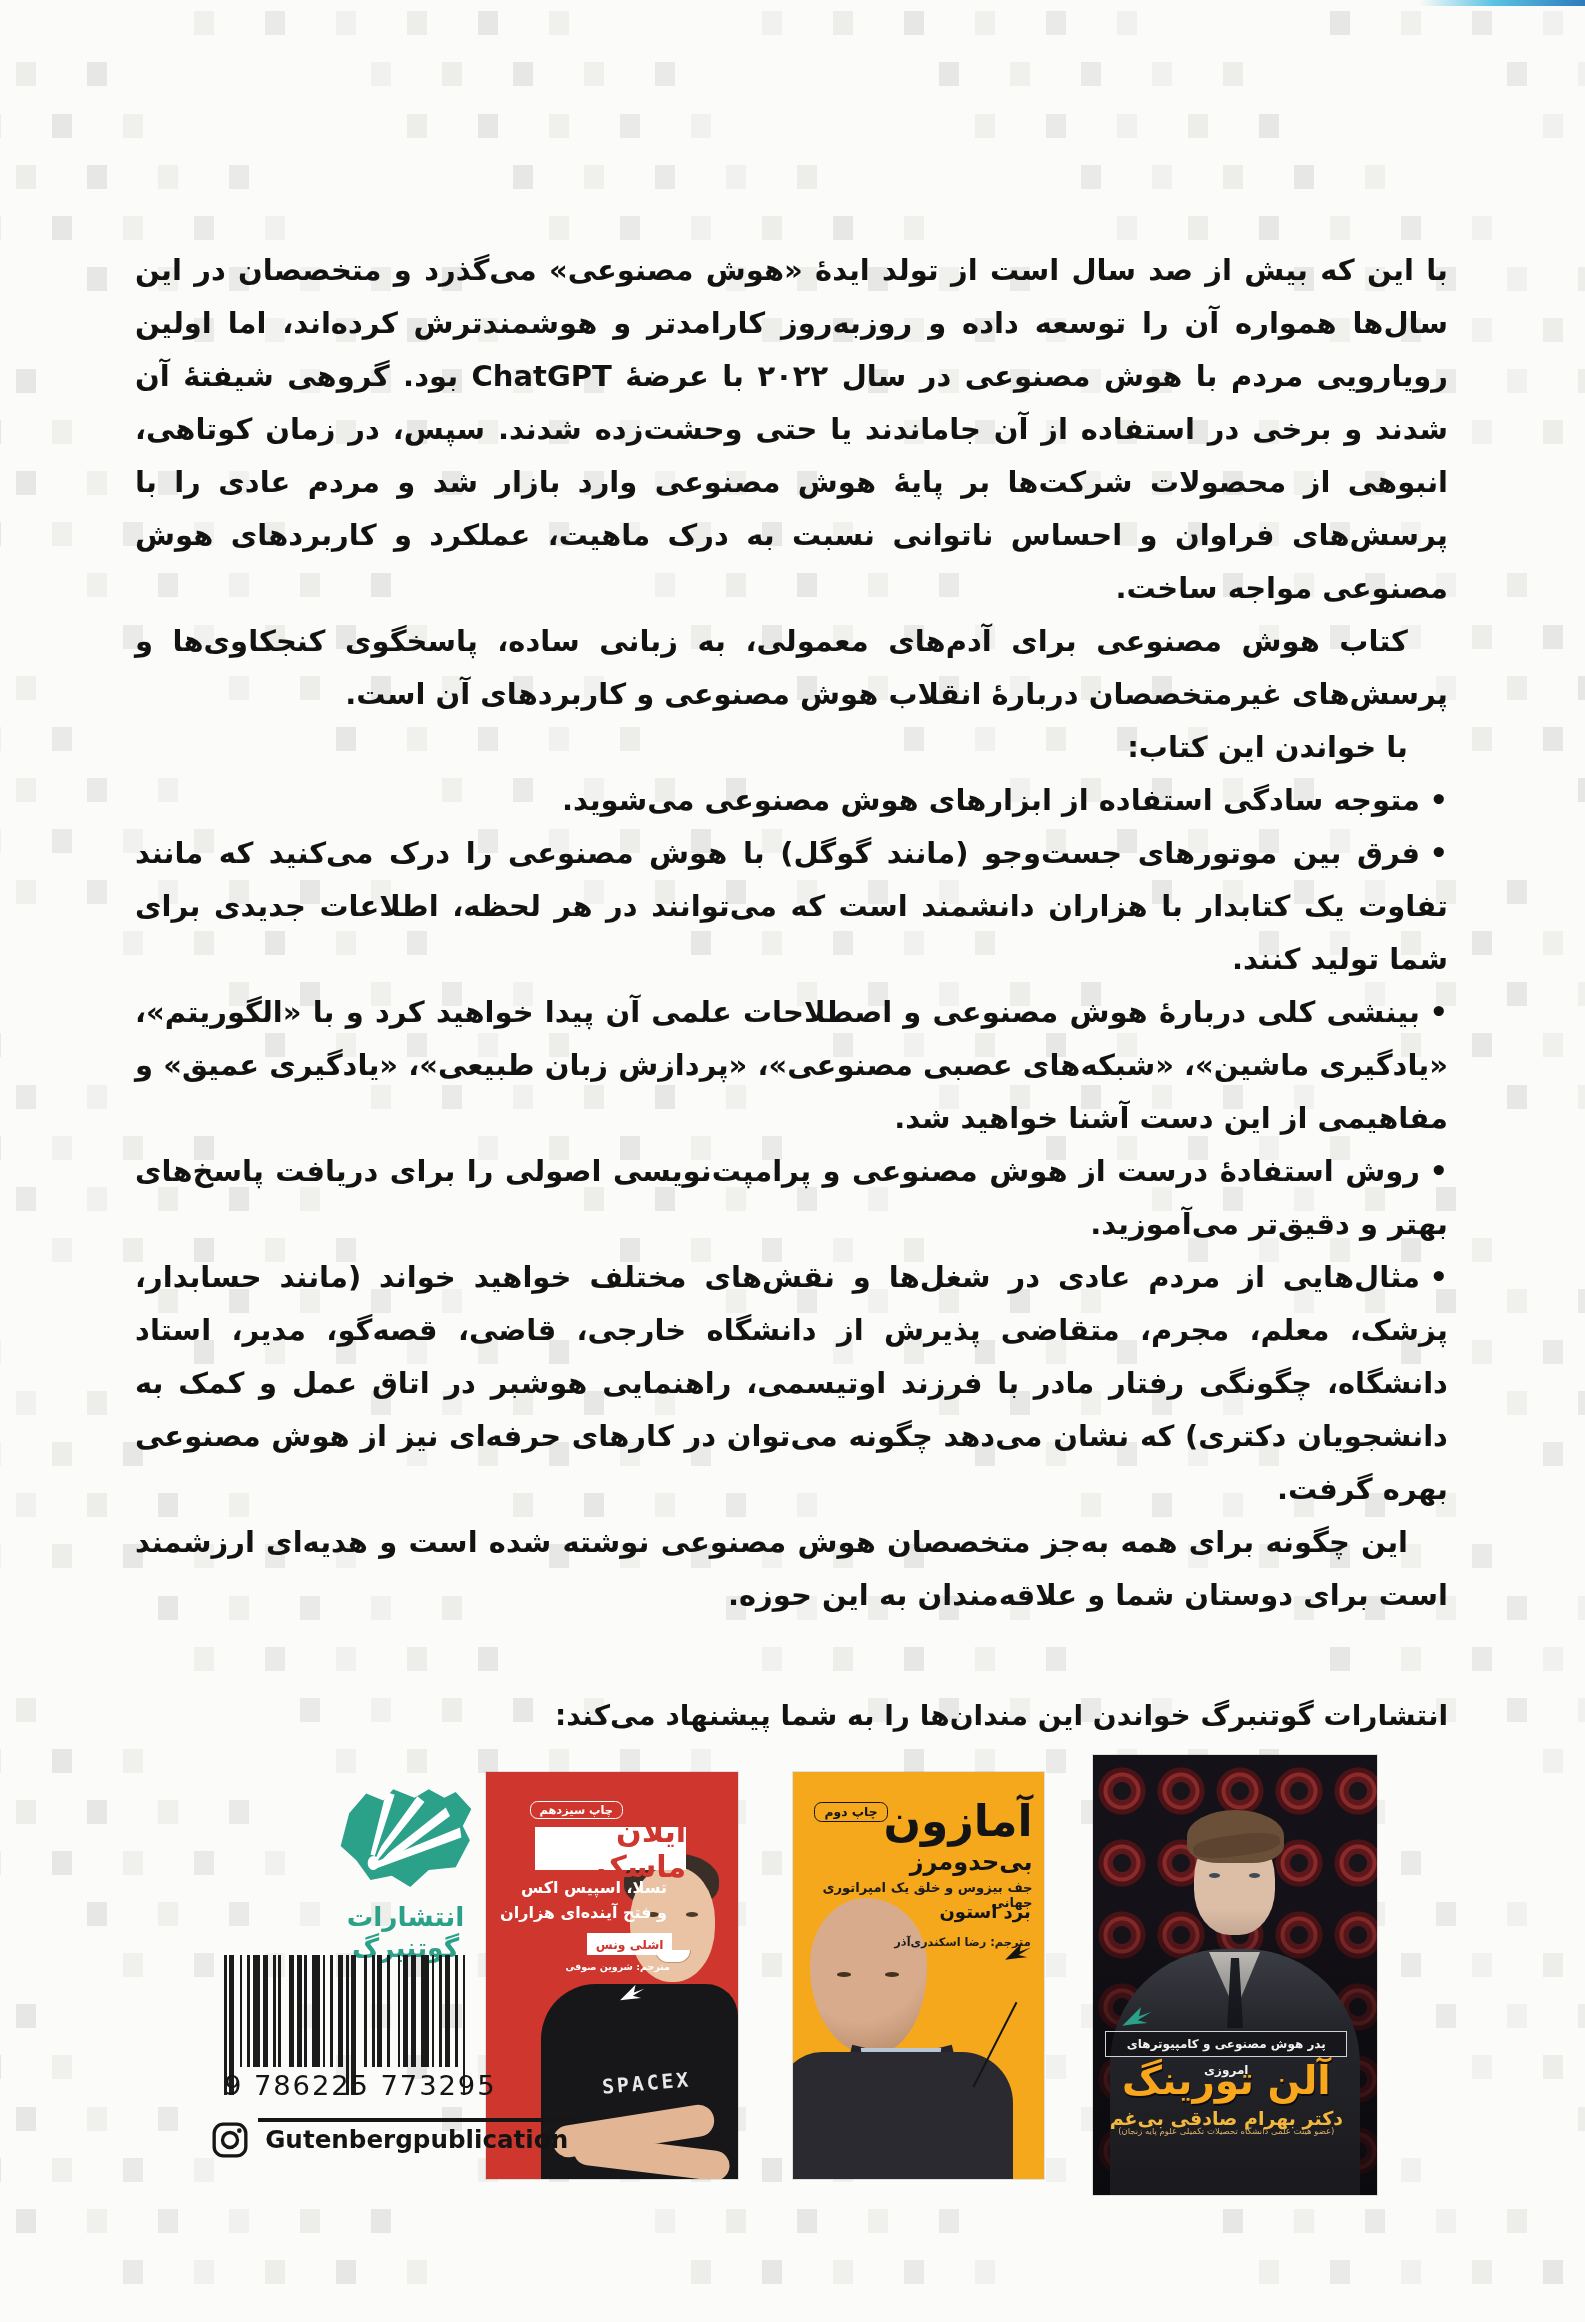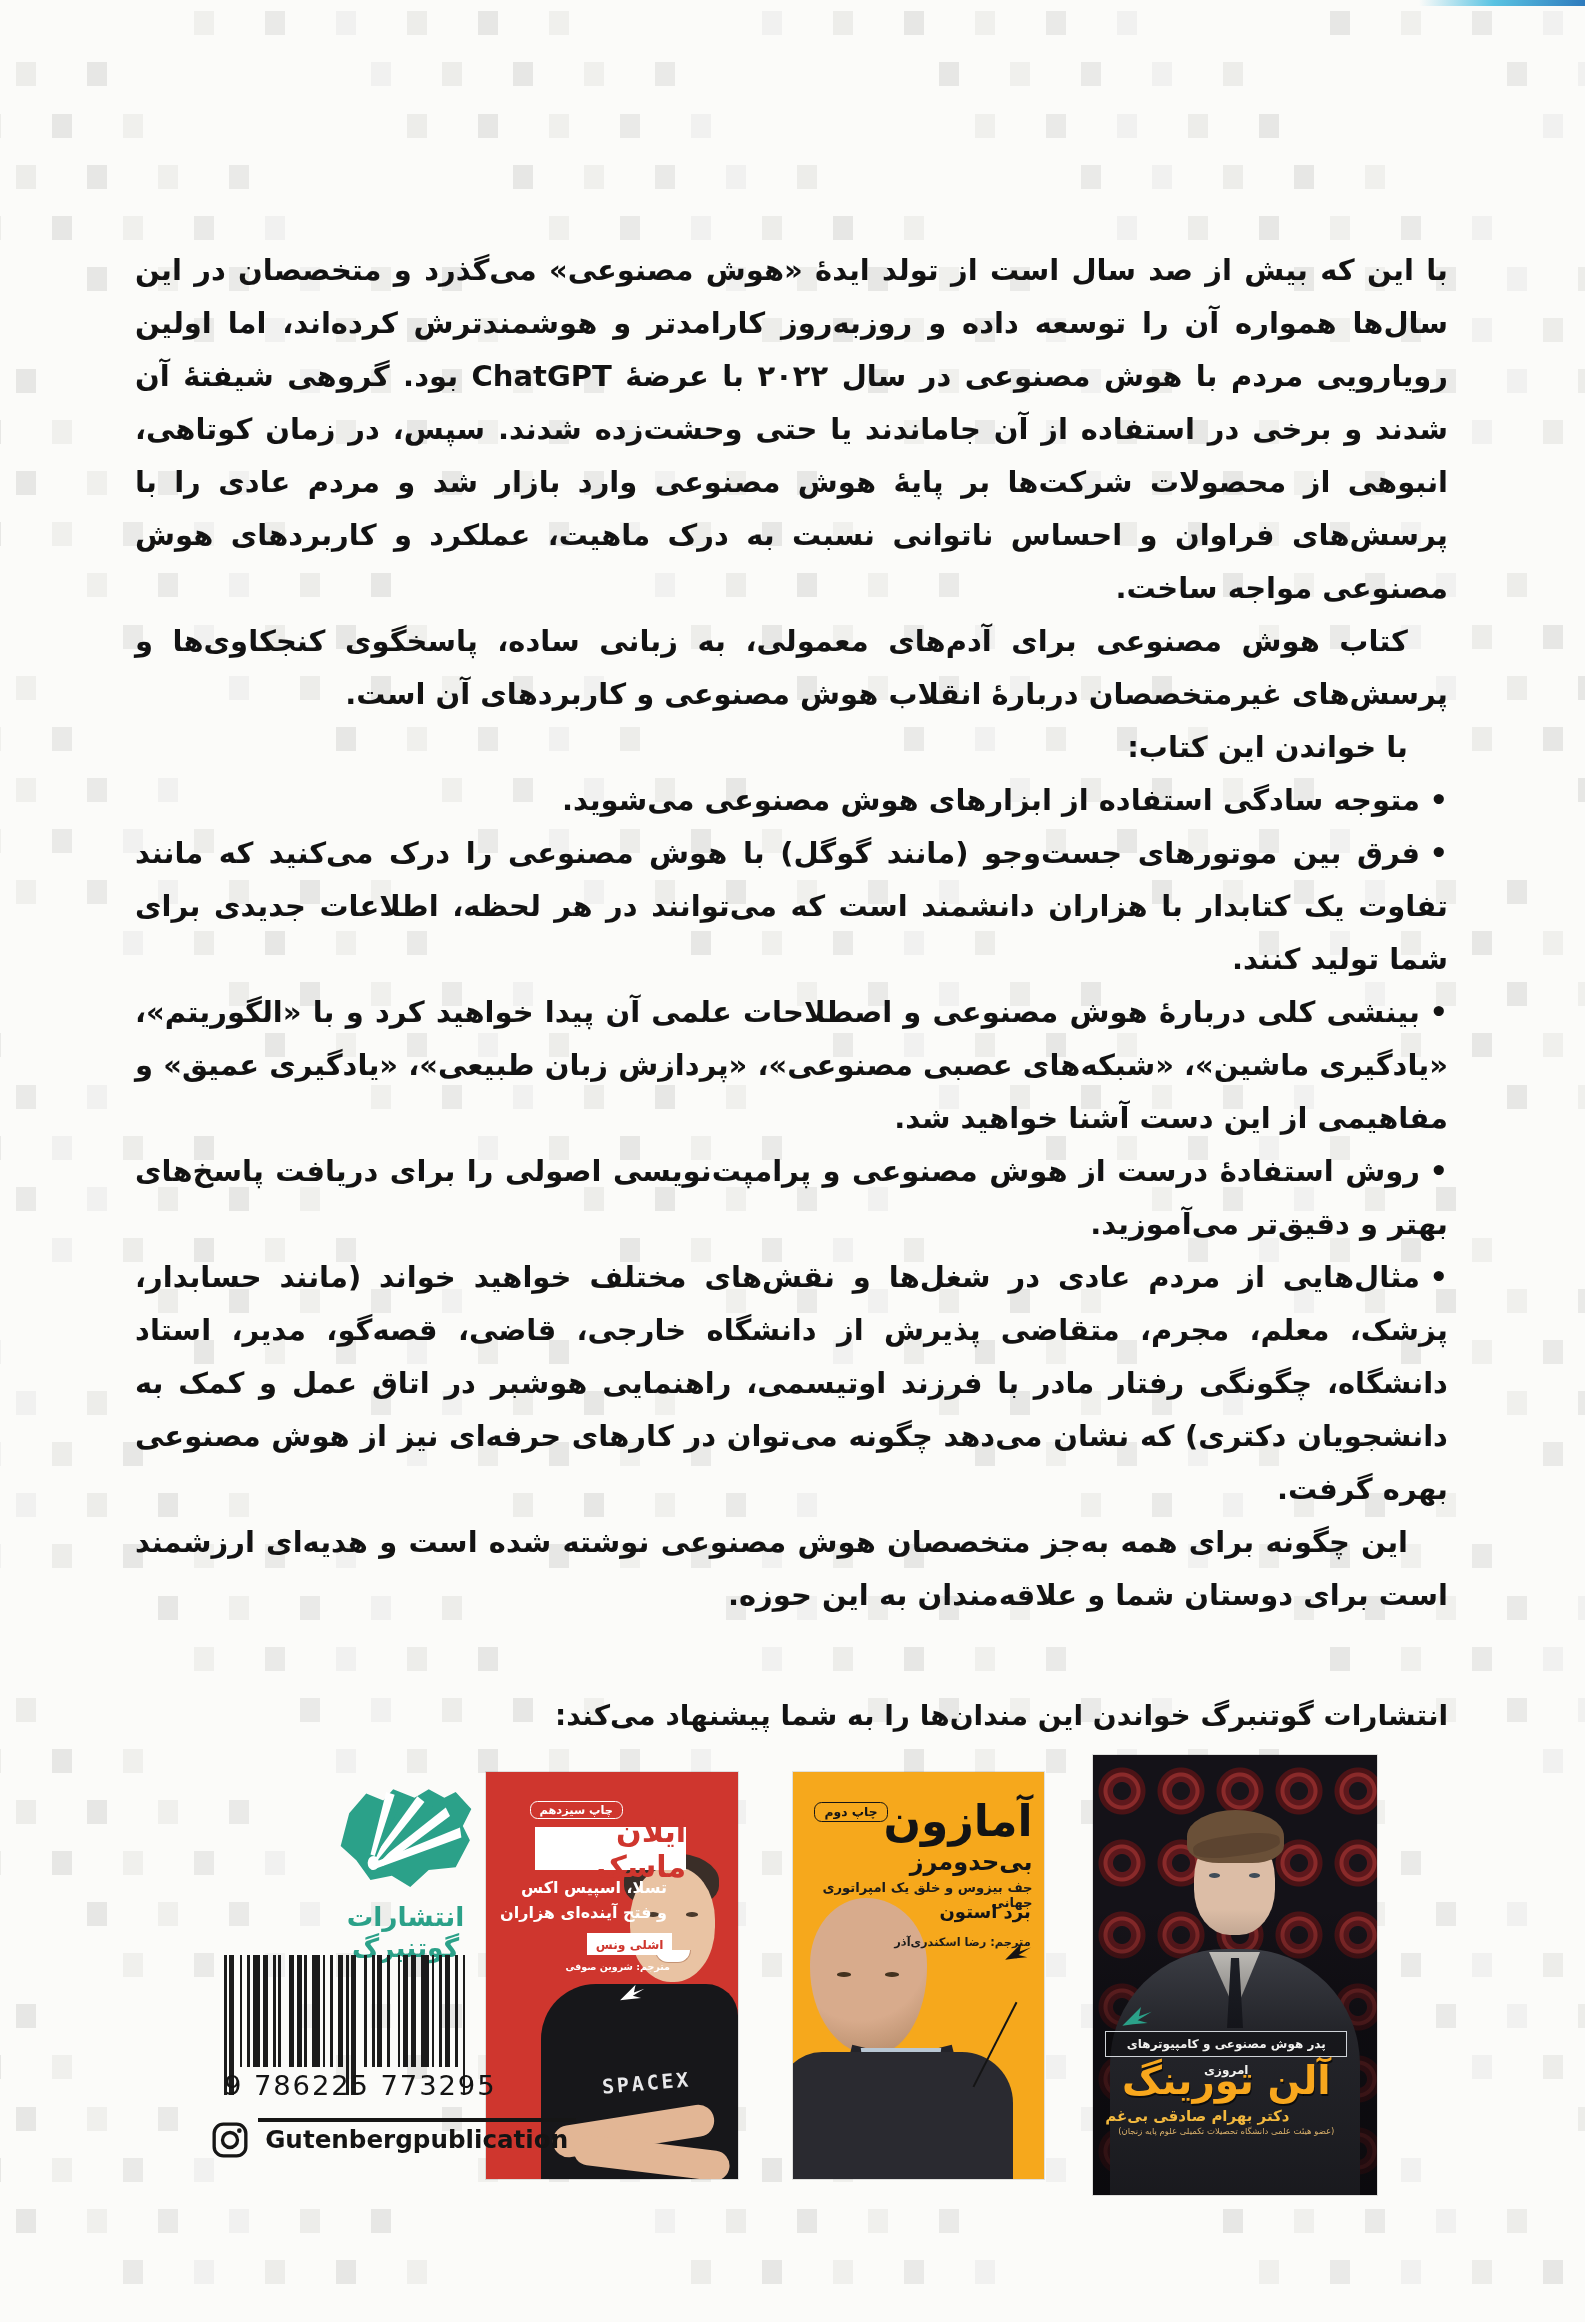--- a/index.html
+++ b/index.html
@@ -36,22 +36,22 @@
   .t-hair{position:absolute;left:94px;top:55px;width:97px;height:53px;background:#6a5038;
           border-radius:52% 52% 34% 34%;}
   .t-hair:after{content:"";position:absolute;left:5.7px;top:24.6px;width:87px;height:21px;background:#5c4430;
           transform:rotate(-7deg);border-radius:40%;}
   .t-logo{left:28px;top:249px;width:32px;height:24.6px;}
   .t-tag{position:absolute;left:12.3px;top:276px;width:242px;height:25.6px;border:0.9px solid #cfd3d8;
          background:rgba(8,8,12,.45);color:#f2f2f0;font-size:12px;font-weight:700;line-height:25.6px;
          text-align:center;direction:rtl;box-sizing:border-box;}
   .t-title{position:absolute;left:12.3px;top:303px;width:242px;color:#f8a71d;font-size:39px;font-weight:800;
            text-align:center;direction:rtl;text-shadow:0.9px 1.9px 0 rgba(0,0,0,.6);}
-  .t-auth{position:absolute;left:12.3px;top:352px;width:242px;color:#f2b83e;font-size:15px;font-weight:700;
-          text-align:left;direction:rtl;}
+  .t-auth{position:absolute;left:12.3px;top:352px;width:242px;color:#f2b83e;font-size:19px;font-weight:700;
+          text-align:center;direction:rtl;}
   .t-affil{position:absolute;left:12.3px;top:371px;width:242px;color:#d9b06a;font-size:8.5px;
            text-align:center;direction:rtl;}
   
   .amazon{left:793px;top:1772px;width:251px;height:407px;background:#f6a81c;}
   .a-badge{position:absolute;left:21px;top:30px;border:1.9px solid #151515;border-radius:7.6px;
            padding:1.9px 9.5px;font-size:12.3px;font-weight:700;color:#151515;direction:rtl;}
   .a-title{position:absolute;right:11.4px;top:23px;font-size:44px;font-weight:800;color:#141414;direction:rtl;}
   .a-title2{position:absolute;right:11.4px;top:76px;font-size:24px;font-weight:800;color:#141414;direction:rtl;}
   .a-sub{position:absolute;right:11.4px;top:108px;font-size:13.2px;font-weight:700;color:#1b1b1b;direction:rtl;}
   .a-auth{position:absolute;right:13.2px;top:129px;font-size:18px;font-weight:800;color:#141414;direction:rtl;}

